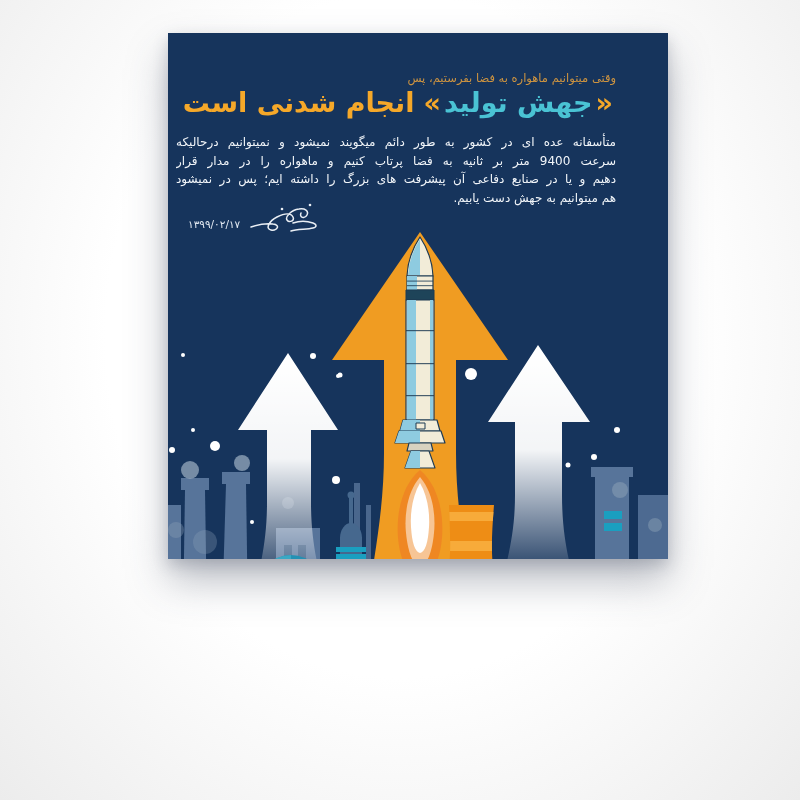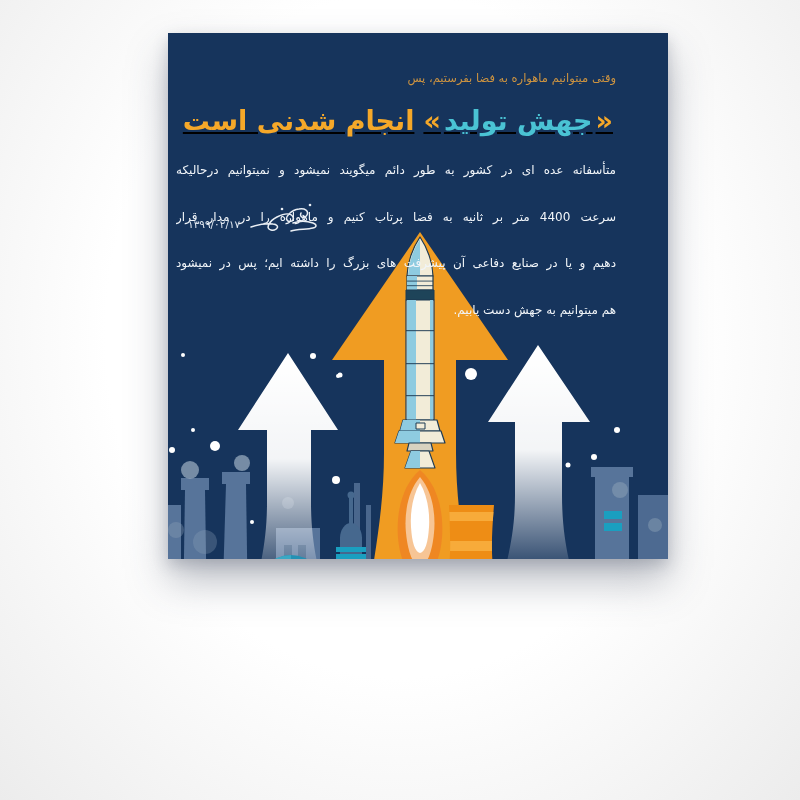--- a/index.html
+++ b/index.html
@@ -13,33 +13,33 @@
     background:#16345C;overflow:hidden;
     box-shadow:0 22px 38px rgba(55,65,85,.34), 0 6px 14px rgba(55,65,85,.22);
   }
   .art{position:absolute;inset:0;}
   .text-layer{position:absolute;inset:0;direction:rtl;}
   .kicker{
     position:absolute;top:38px;right:52px;
     font-size:11.5px;color:#CE9440;letter-spacing:-.3px;white-space:nowrap;
   }
   .title{
-    position:absolute;top:72px;right:52px;white-space:nowrap;
-    font-size:27px;font-weight:bold;letter-spacing:-.5px;text-decoration:underline;
+    position:absolute;top:54px;right:52px;white-space:nowrap;
+    font-size:27px;font-weight:bold;letter-spacing:-.5px;
   }
   .title .q{color:#F5A829;margin:0 3px;}
   .title .quoted{color:#4AC3D4;}
   .title .rest{color:#F5A829;margin-right:6px;}
   .body-par{
     position:absolute;top:100px;right:52px;left:8px;color:#F1F5F9;
     font-size:12px;
   }
   .bline{
     direction:rtl;height:18.6px;line-height:18.6px;white-space:nowrap;
-    text-align:justify;text-align-last:justify;overflow:hidden;margin-top:28px;
+    text-align:justify;text-align-last:justify;overflow:hidden;
   }
   .bline.short{text-align:left;text-align-last:right;}
   .sig-row{
     position:absolute;top:178px;left:20px;display:flex;direction:ltr;
     align-items:center;gap:7px;color:#E3EAF2;
   }
   .sig-date{font-size:10.5px;letter-spacing:.5px;}
   .sig-scribble{display:block;margin-top:-10px;}
 </style>
 </head>
@@ -263,21 +263,21 @@
 
     <div class="text-layer">
       <div class="kicker">وقتی میتوانیم ماهواره به فضا بفرستیم، پس</div>
 
       <div class="title">
         <span class="q">«</span><span class="quoted">جهش تولید</span><span class="q">»</span><span class="rest">انجام شدنی است</span>
       </div>
 
       <div class="body-par">
         <div class="bline">متأسفانه عده ای در کشور به طور دائم میگویند نمیشود و نمیتوانیم درحالیکه</div>
-        <div class="bline">سرعت 4400 متر بر ثانیه به فضا پرتاب کنیم و ماهواره را در مدار قرار</div>
+        <div class="bline">سرعت 9400 متر بر ثانیه به فضا پرتاب کنیم و ماهواره را در مدار قرار</div>
         <div class="bline">دهیم و یا در صنایع دفاعی آن پیشرفت های بزرگ را داشته ایم؛ پس در نمیشود</div>
         <div class="bline short">هم میتوانیم به جهش دست یابیم.</div>
       </div>
 
       <div class="sig-row">
         <span class="sig-date">۱۳۹۹/۰۲/۱۷</span>
         <svg class="sig-scribble" width="74" height="36" viewBox="0 0 74 36">
           <g fill="none" stroke="#E9EEF4" stroke-width="1.5" stroke-linecap="round">
             <path d="M4,26 C10,24 20,22 26,23 C34,24 30,30 24,29 C18,28 22,20 30,16 C38,12 44,12 46,16 C48,20 42,22 40,19 C38,16 44,9 52,8 C58,7 62,10 60,14 C58,18 52,17 54,12"></path>
             <path d="M46,22 C52,20 60,20 66,22 C70,23.5 70,26 66,27 C60,28.5 50,28 44,30"></path>

